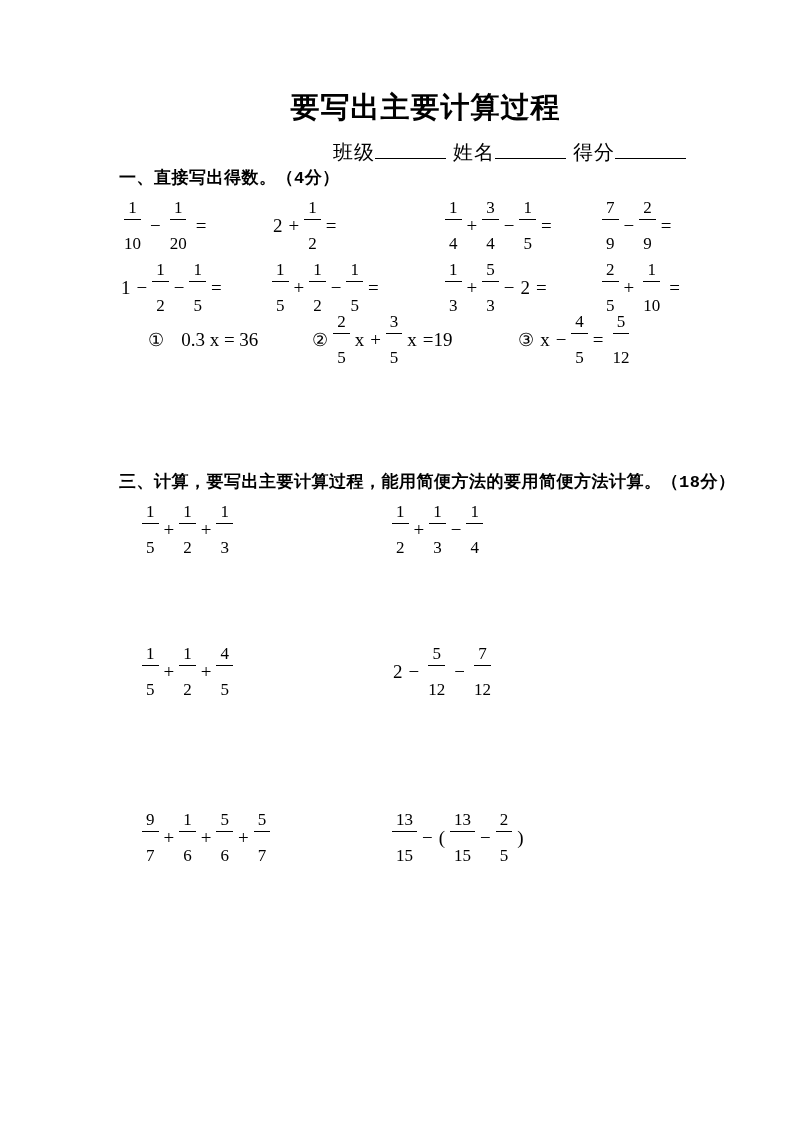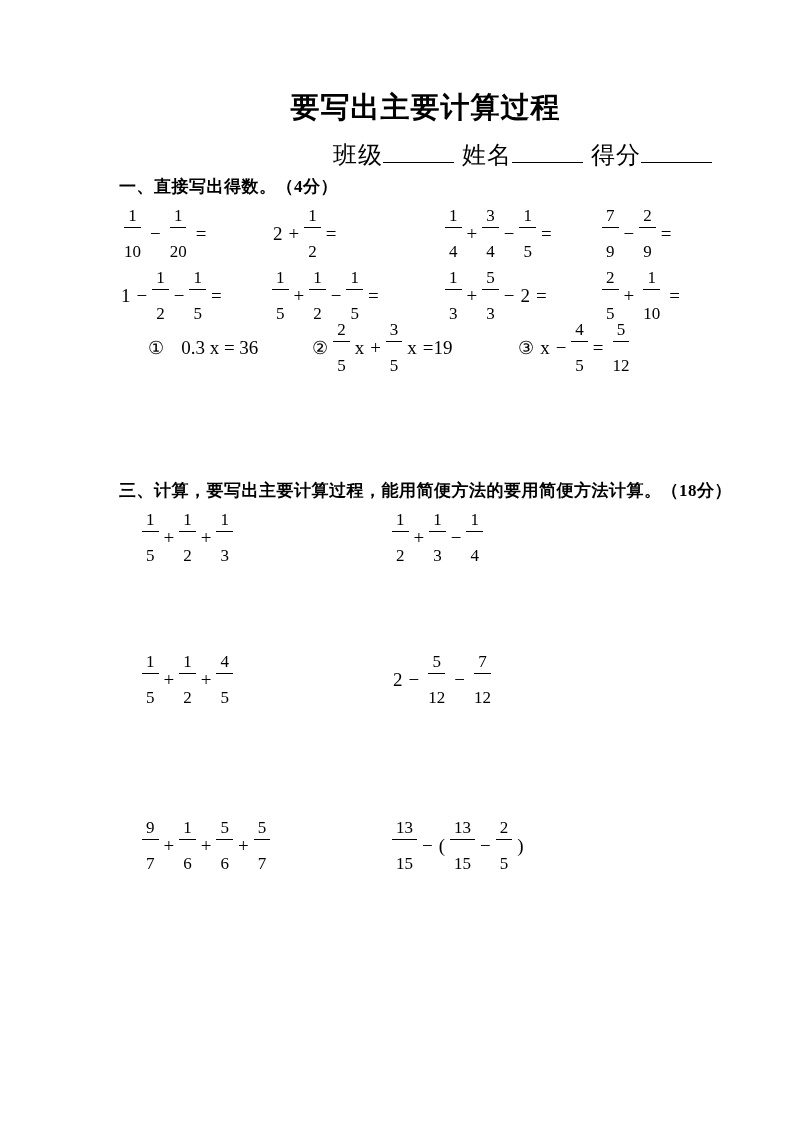--- a/index.html
+++ b/index.html
@@ -22,40 +22,40 @@
     margin: 0;
     padding-left: 58px;
     text-align: center;
     font-size: 29px;
     line-height: 34px;
     font-weight: 700;
     font-family: "Liberation Serif", serif;
     letter-spacing: 1px;
   }
   .info-line {
-    margin: 14px 0 12px 333px;
-    font-size: 24px;
+    margin: 14px 0 4px 333px;
+    font-size: 20px;
     line-height: 26px;
     height: 26px;
     white-space: nowrap;
   }
   .info-label { letter-spacing: 1px; }
   .blank {
     display: inline-block;
     width: 71px;
     height: 1.02em;
     border-bottom: 1px solid #000;
     margin-right: 2px;
   }
   .sec-head {
     margin: 4px 4px 0 119px;
     font-size: 17px;
     line-height: 22px;
     font-weight: 700;
-    font-family: Liberation Serif, serif;
+    font-family: Liberation Mono, monospace;
     letter-spacing: 0.5px;
   }
   .sec2-head { margin-top: 10px; }
   .sec3-head { margin-top: 114px; }
 
   .s1row {
     display: grid;
     grid-template-columns: 152px 173px 157px auto;
     margin-left: 118px;
     margin-top: 8px;

